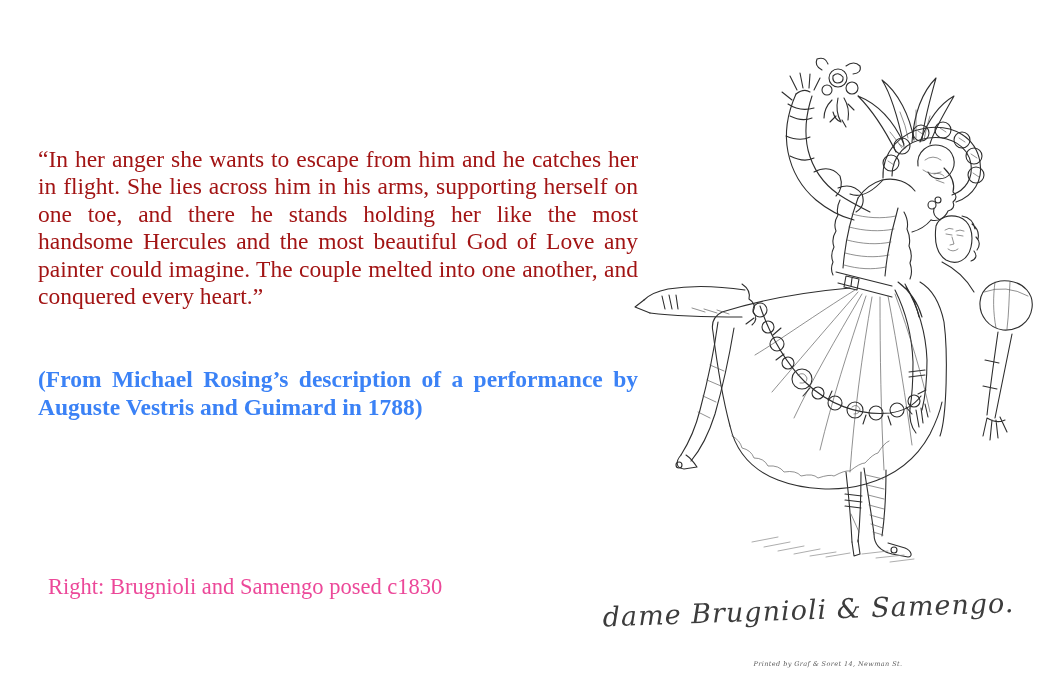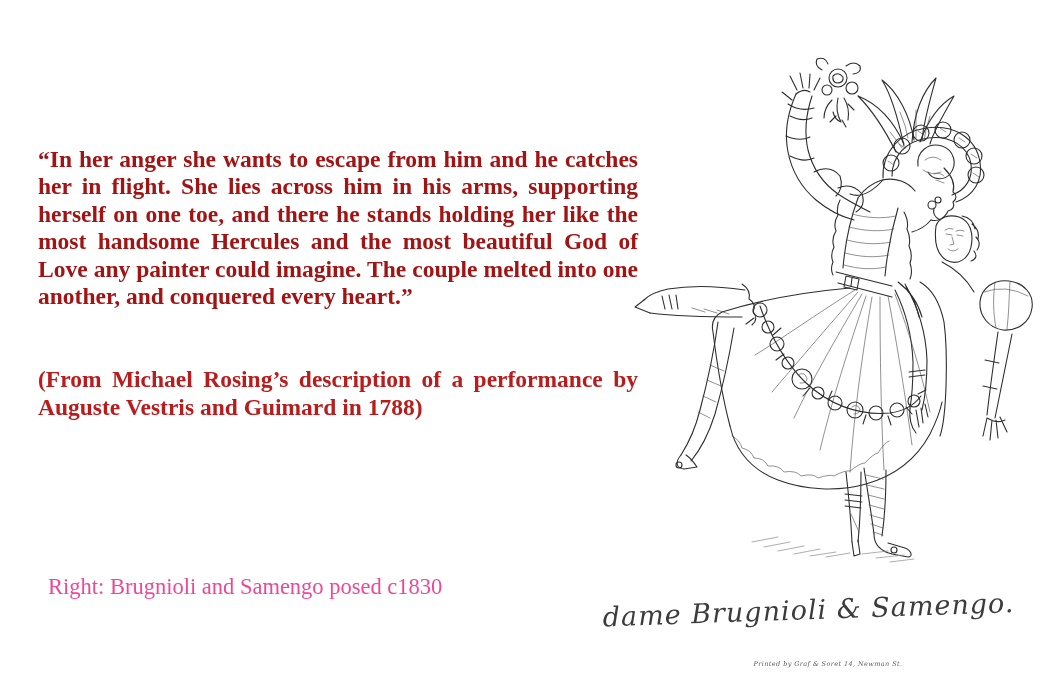--- a/index.html
+++ b/index.html
@@ -3,27 +3,27 @@
 <meta charset="utf-8">
 <style>
   html,body{margin:0;padding:0;}
   body{
     width:1040px;height:688px;position:relative;overflow:hidden;
     background:#ffffff;
     font-family:"Liberation Serif","DejaVu Serif",serif;
   }
   .quote-block{
     position:absolute;left:38px;top:146px;width:600px;
-    font-size:23.5px;font-weight:bold;line-height:27.4px;
+    font-size:23.5px;font-weight:normal;line-height:27.4px;
     text-align:justify;color:var(--quote-color,#a21414);
   }
   .attribution-block{
     position:absolute;left:38px;top:366px;width:600px;
     font-size:23.5px;font-weight:bold;line-height:27.6px;
-    text-align:justify;color:#b91c1c;
+    text-align:justify;color:#3b82f6;
   }
   .caption-block{
     position:absolute;left:48px;top:574px;
     font-size:22.5px;font-weight:normal;color:#ec4899;
   }
   .engraving-wrap{
     position:absolute;left:600px;top:20px;width:440px;height:660px;
   }
   .engraving-wrap svg{display:block;width:440px;height:660px;}
   .ink{stroke:var(--ink,#2e2e2e);fill:none;stroke-width:1.1;stroke-linecap:round;stroke-linejoin:round;}

